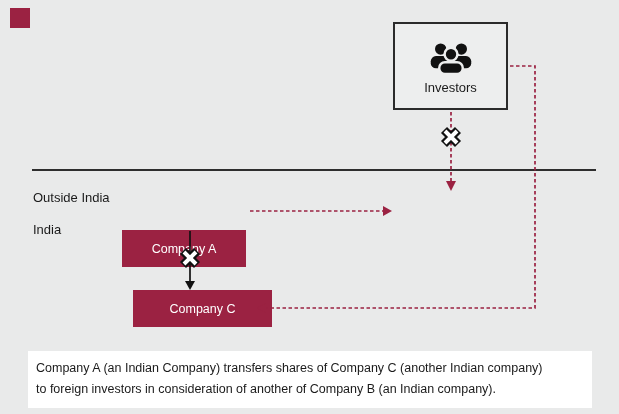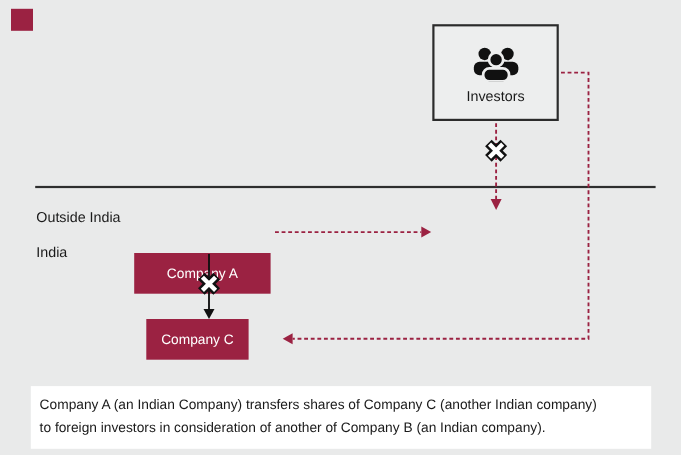--- a/index.html
+++ b/index.html
@@ -10,21 +10,21 @@
   .corner-square{position:absolute;left:10px;top:8px;width:20px;height:20px;background:#9b2242;}
   .node{position:absolute;display:flex;align-items:center;justify-content:center;box-sizing:border-box;}
   .investors{
     left:393px;top:22px;width:115px;height:88px;background:#edeeee;border:2px solid #2b2b2b;
     flex-direction:column;gap:6px;padding-top:4px;text-align:right;
   }
   .investors .node-label{font-size:13px;color:#1a1a1a;}
   .red-box{background:#9b2242;color:#ffffff;font-size:12.5px;}
   .company-a{left:122px;top:192px;width:124px;height:37px;margin-top:38px;}
   .company-b{left:393px;top:192px;width:114px;height:37px;}
-  .company-c{left:133px;top:290px;width:93px;height:37px;}
+  .company-c{left:133px;top:290px;width:139px;height:37px;}
   .region-label{position:absolute;left:33px;font-size:13px;color:#1a1a1a;margin-top:44px;}
   .outside-india{top:146px;}
   .india{top:178px;}
   .divider{position:absolute;left:32px;top:169px;width:564px;height:2px;background:#2e2e2e;}
   .overlay{position:absolute;left:0;top:0;width:619px;height:414px;pointer-events:none;}
   .caption{
     position:absolute;left:28px;top:351px;width:564px;height:57px;background:#ffffff;
     box-sizing:border-box;padding:7px 25px 0 8px;font-size:12.5px;line-height:21px;color:#1a1a1a;
   }
 </style>

